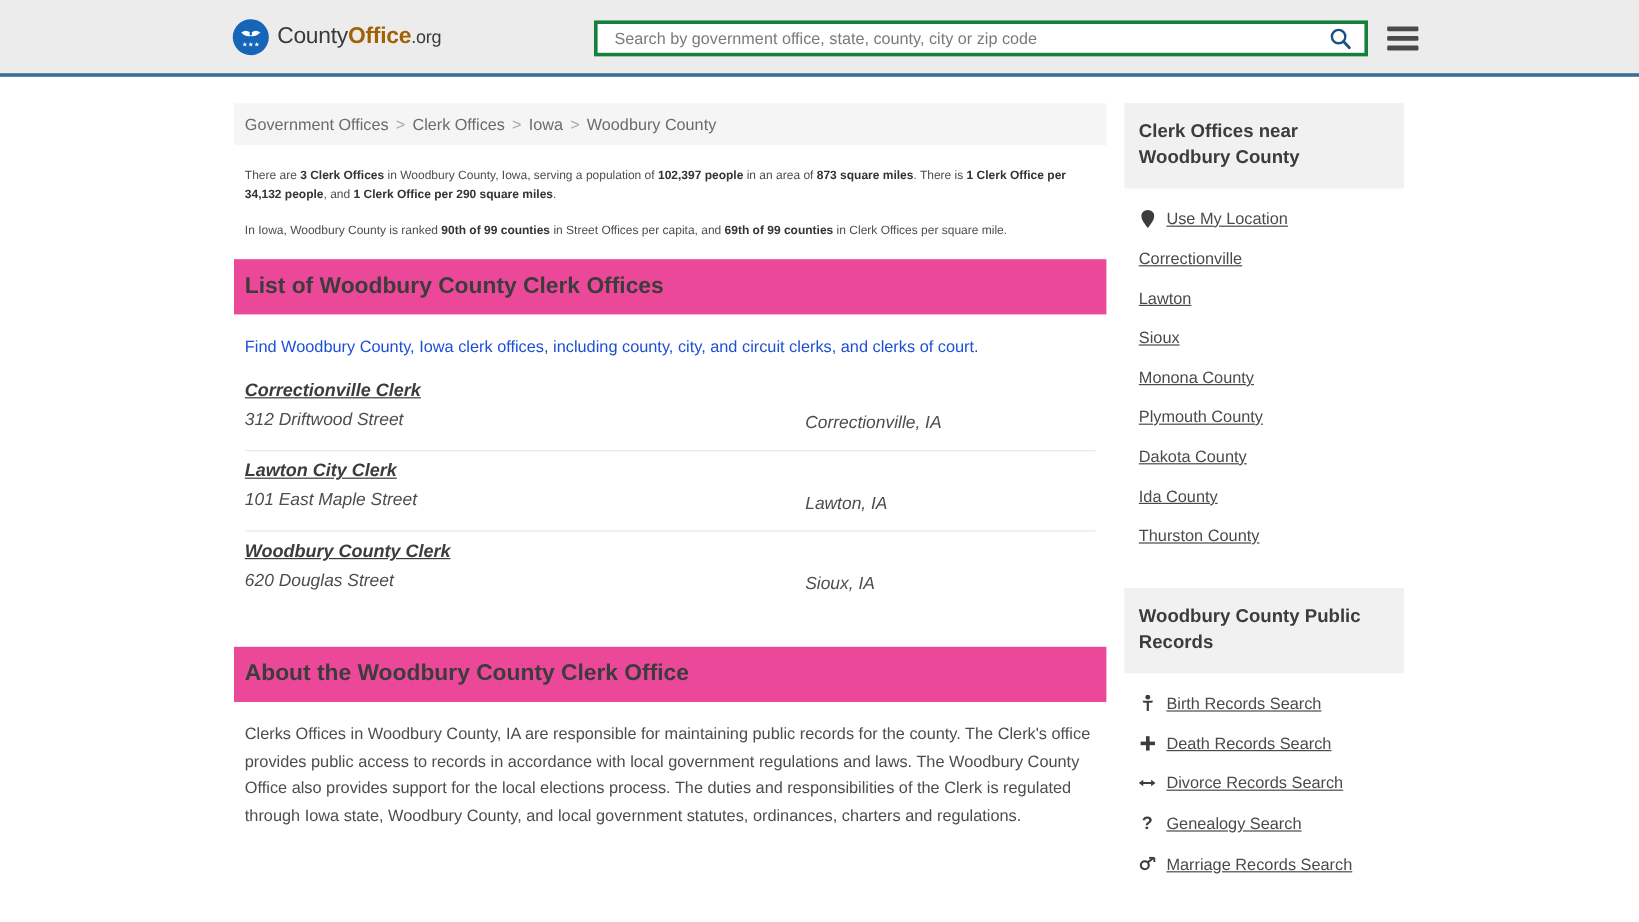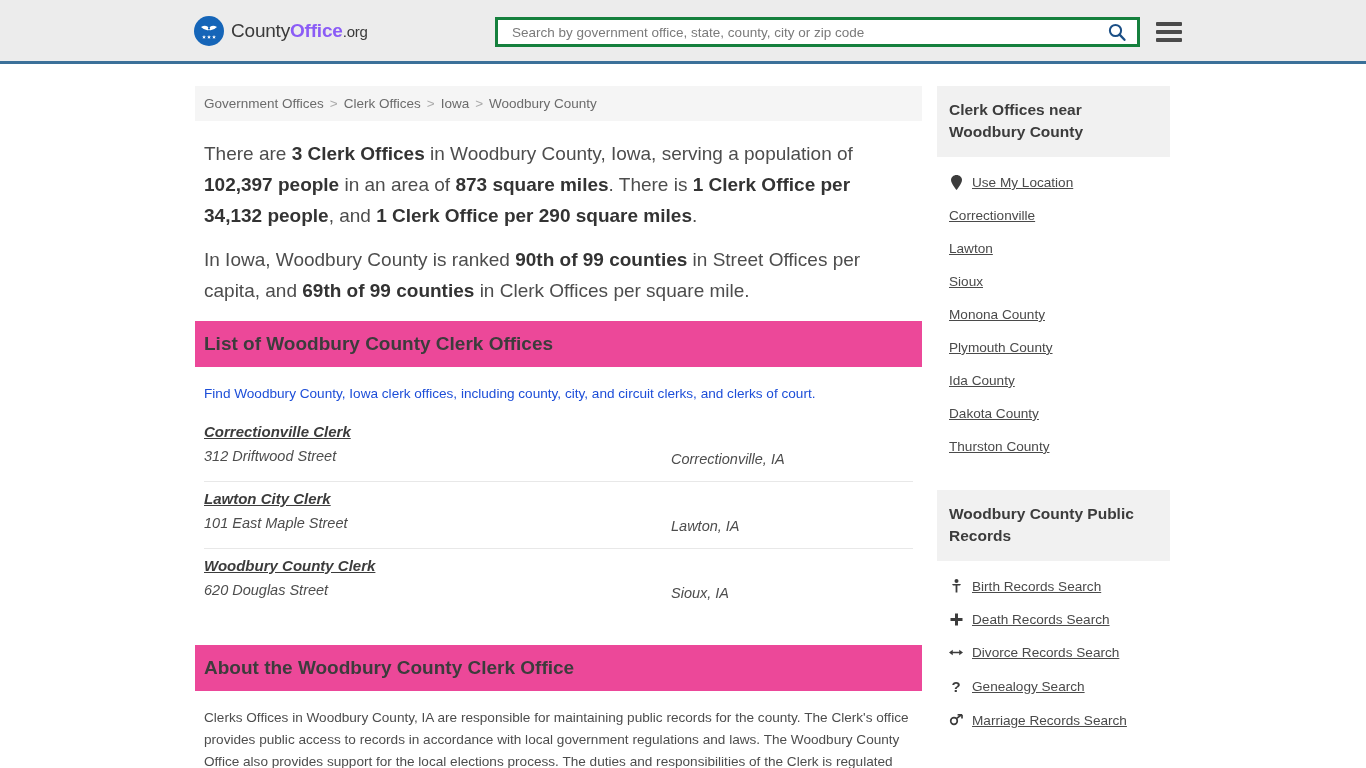--- a/index.html
+++ b/index.html
@@ -40,21 +40,21 @@
     flex: none;
     position: relative;
   }
   .logo-badge svg { display: block; }
   .logo-text {
     font-size: 19px;
     letter-spacing: -0.2px;
     white-space: nowrap;
   }
   .logo-text .lt-county { color: #3a3a3a; }
-  .logo-text .lt-office { color: #8b5cf6; font-weight: bold; text-align: right; }
+  .logo-text .lt-office { color: #a16207; font-weight: bold; text-align: right; }
   .logo-text .lt-org { color: #3a3a3a; font-size: 15px; }
 
   .search-area {
     position: absolute;
     left: 495px;
     top: 17px;
     display: flex;
     align-items: center;
   }
   .search-box {
@@ -129,21 +129,21 @@
     gap: 6px;
   }
   .breadcrumb a {
     color: #6b6b6b;
     text-decoration: none;
   }
   .breadcrumb .sep { color: #aaaaaa; }
 
   .intro {
     padding: 18px 9px 0 9px;
-    font-size: 19px;
+    font-size: 10px;
     line-height: 1.62;
     color: #4d4d4d;
   }
   .intro p { margin: 0 0 14px 0; }
   .intro b { color: #333333; font-weight: bold; }
 
   .section-head {
     background: #ec4899;
     padding: 12px 9px;
     font-size: 19px;
@@ -336,24 +336,24 @@
       <div class="side-link">
         <a href="#">Sioux</a>
       </div>
       <div class="side-link">
         <a href="#">Monona County</a>
       </div>
       <div class="side-link">
         <a href="#">Plymouth County</a>
       </div>
       <div class="side-link">
+        <a href="#">Dakota County</a>
+      </div>
+      <div class="side-link">
         <a href="#">Ida County</a>
-      </div>
-      <div class="side-link">
-        <a href="#">Dakota County</a>
       </div>
       <div class="side-link">
         <a href="#">Thurston County</a>
       </div>
     </div>
 
     <div class="side-block-2">
       <div class="side-head">Woodbury County Public Records</div>
       <div class="side-links">
         <div class="side-link">

